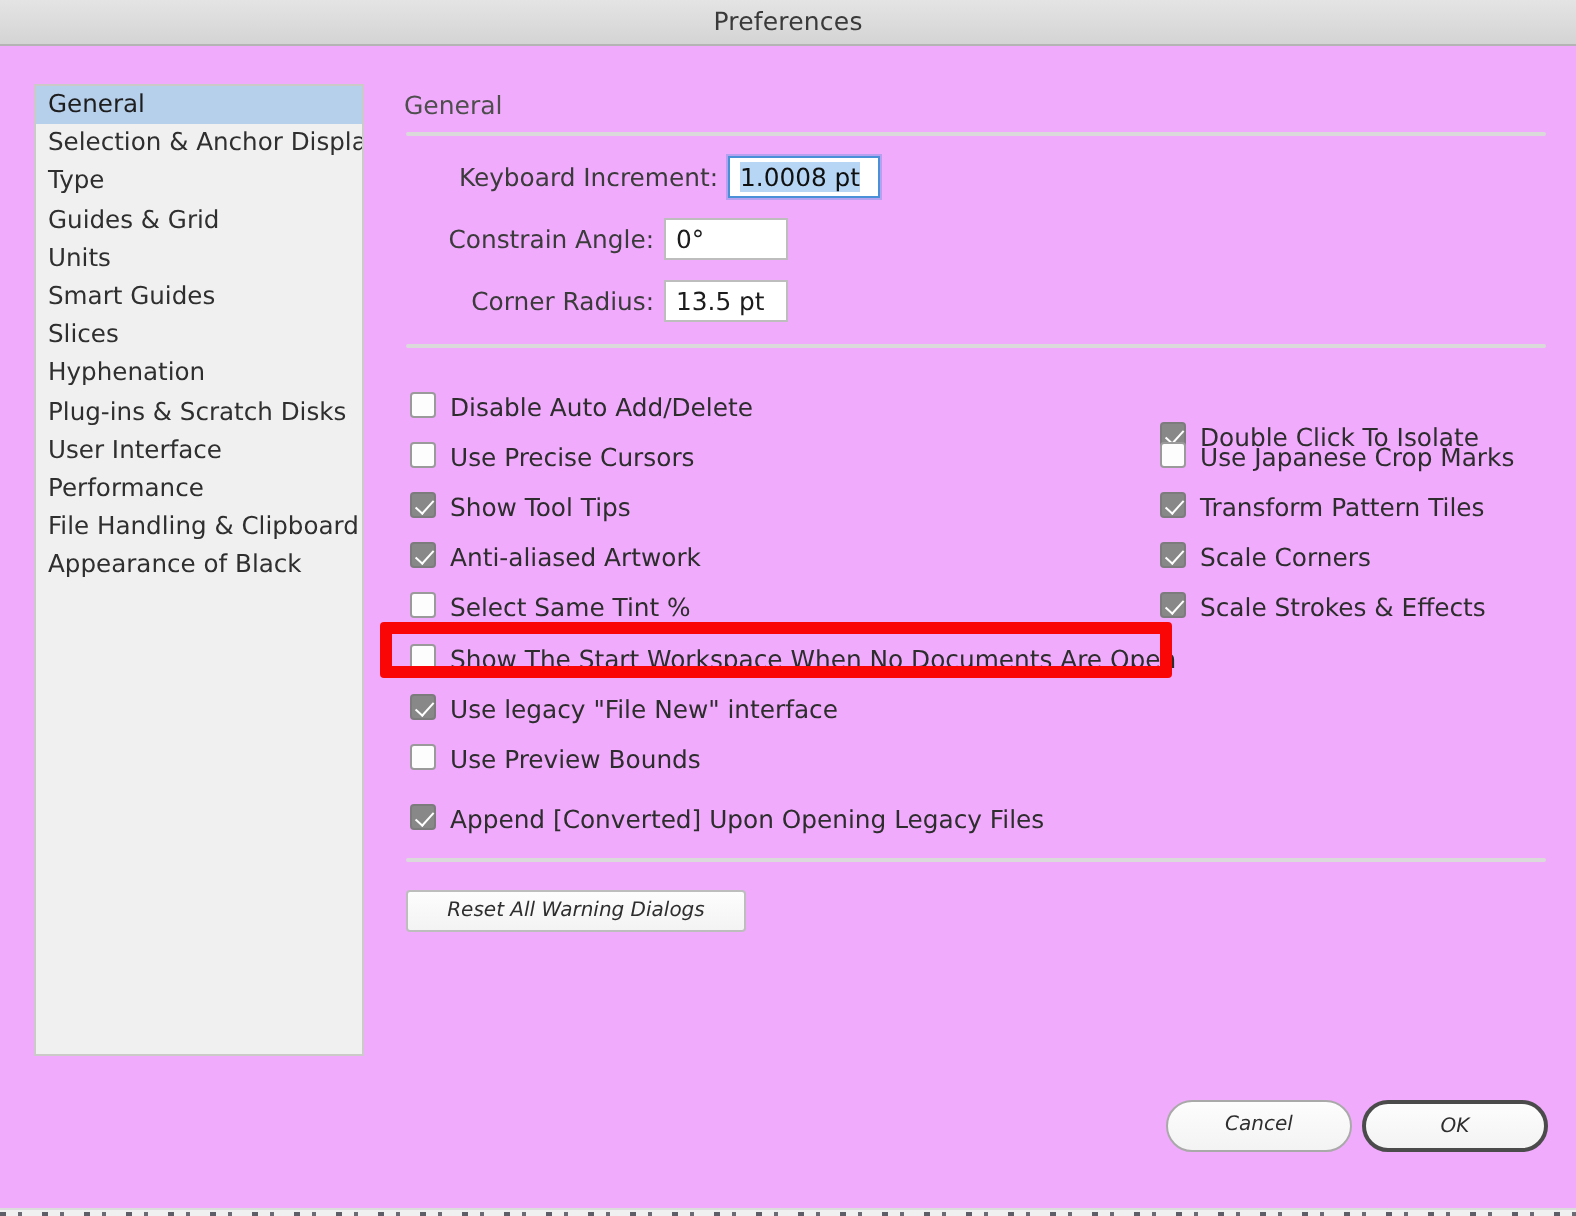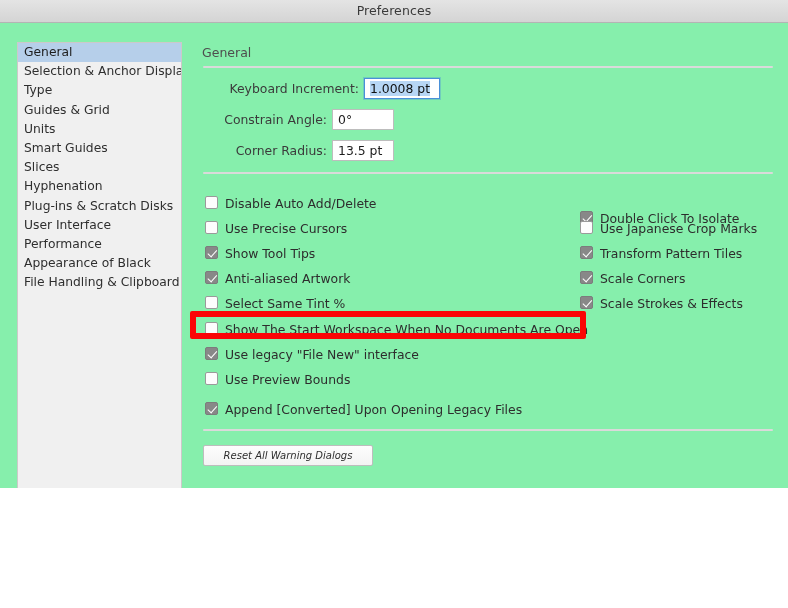--- a/index.html
+++ b/index.html
@@ -7,22 +7,22 @@
     padding: 0;
     background: #ffffff;
   }
   body {
     font-family: "DejaVu Sans", "Liberation Sans", sans-serif;
     -webkit-font-smoothing: antialiased;
   }
   #window {
     position: relative;
     width: 788px;
-    height: 488px;
-    background: #86efac;
+    height: 608px;
+    background: #f0abfc;
     overflow: hidden;
   }
   
   #titlebar {
     position: absolute;
     left: 0; top: 0;
     width: 788px; height: 23px;
     background: linear-gradient(to bottom, #e4e4e4 0%, #d4d4d4 100%);
     border-bottom: 1px solid #b4b4b4;
     box-sizing: border-box;
@@ -263,22 +263,22 @@
       <div class="side-item"><span>Selection &amp; Anchor Display</span></div>
       <div class="side-item"><span>Type</span></div>
       <div class="side-item"><span>Guides &amp; Grid</span></div>
       <div class="side-item"><span>Units</span></div>
       <div class="side-item"><span>Smart Guides</span></div>
       <div class="side-item"><span>Slices</span></div>
       <div class="side-item"><span>Hyphenation</span></div>
       <div class="side-item"><span>Plug-ins &amp; Scratch Disks</span></div>
       <div class="side-item"><span>User Interface</span></div>
       <div class="side-item"><span>Performance</span></div>
+      <div class="side-item"><span>File Handling &amp; Clipboard</span></div>
       <div class="side-item"><span>Appearance of Black</span></div>
-      <div class="side-item"><span>File Handling &amp; Clipboard</span></div>
     </div>
 
   <div id="content">
     <div id="content-title">General</div>
     <div class="hr" id="hr-top"></div>
     <div class="hr" id="hr-mid"></div>
     <div class="hr" id="hr-bot"></div>
 
     <div id="fields-host">
         <div class="field-row" style="top: 36px; width: 208px; margin-left: 32px;">

